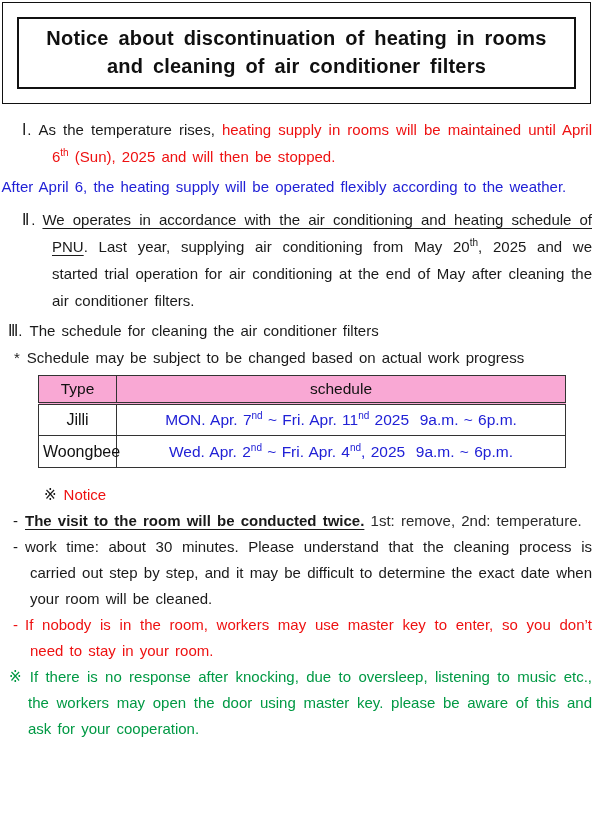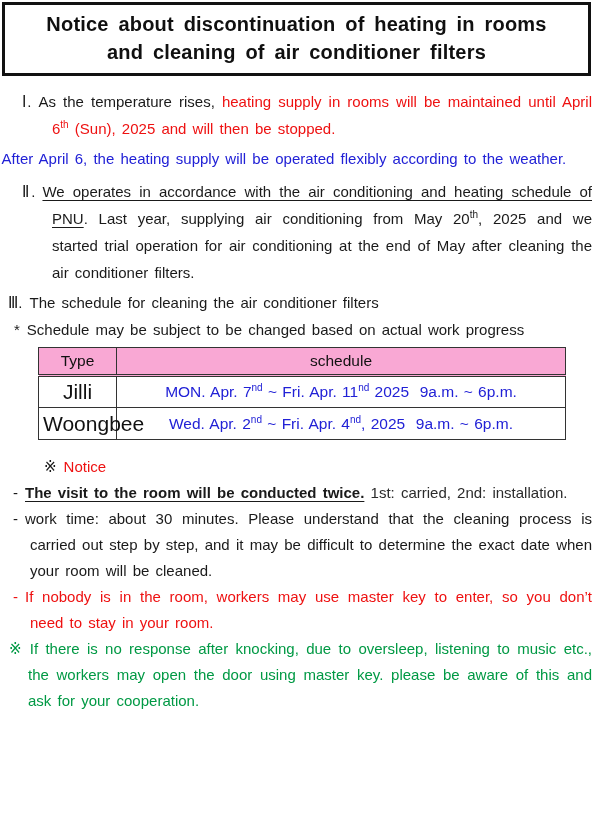--- a/index.html
+++ b/index.html
@@ -9,21 +9,21 @@
     background:#fff;
     font-family:"Liberation Sans","DejaVu Sans",sans-serif;
     font-size:15px;color:#1a1a1a;
     overflow:hidden;
     box-sizing:border-box;
   }
   
   .title-box{
     margin:2px 15px 12px 2px;
     border:1px solid #111;
-    padding:0;
+    padding:14px;
   }
   .title-inner{
     border:2.5px solid #111;
     text-align:center;
     padding:5px 4px 7px 4px;
   }
   .title-line{
     display:block;
     font-size:20px;font-weight:bold;color:#101010;
     line-height:28px;word-spacing:4px;letter-spacing:.2px;
@@ -72,21 +72,21 @@
     padding:0 4px;
   }
   table.sched{border:1.5px solid #333;}
   table.sched th{
     background:#f9a8d4;
     font-weight:normal;font-size:15.5px;color:#111;
     height:26px;
     border-bottom:3px double #333;
   }
   col.type-col{width:78px;}
-  td.type-cell{color:#111;font-size:21px;}
+  td.type-cell{color:#111;font-size:16px;}
   td.sched-cell{color:#2121d6;font-size:15.5px;word-spacing:1px;}
   tr.r1 td{height:30px;}
   tr.r2 td{height:31px;}
   tr.r3 td{height:41px;}
   
   .notice-head{
     line-height:26px;word-spacing:2px;
     padding-left:8px;margin-top:2px;margin-left:36px;
   }
   .n-item{
@@ -144,21 +144,21 @@
         </tr>
         <tr class="r2">
           <td class="type-cell">Woongbee</td>
           <td class="sched-cell"><span>Wed. Apr. 2</span><sup>nd</sup><span> ~ Fri. Apr. 4</span><sup>nd</sup><span>, 2025&nbsp; 9a.m. ~ 6p.m.</span></td>
         </tr>
       </tbody>
     </table>
 
     <p class="notice-head"><span class="marker">※</span><span class="red">Notice</span></p>
 
-    <p class="n-item"><span class="marker">-</span><span class="u b">The visit to the room will be conducted twice.</span><span class="plain"> 1st: carried, 2nd: installation.</span></p>
+    <p class="n-item"><span class="marker">-</span><span class="u b">The visit to the room will be conducted twice.</span><span class="plain"> 1st: remove, 2nd: temperature.</span></p>
 
     <p class="n-item"><span class="marker">-</span><span>work time: about 30 minutes. Please understand that the cleaning process is carried out step by step, and it may be difficult to determine the exact date when your room will be cleaned.</span></p>
 
 
     <p class="n-item red"><span class="marker">-</span><span>If nobody is in the room, workers may use master key to enter, so you don’t need to stay in your room.</span></p>
 
     <p class="n-final green"><span class="marker">※</span><span>If there is no response after knocking, due to oversleep, listening to music etc., the workers may open the door using master key. please be aware of this and ask for your cooperation.</span></p>
 
   </div>
 </div>

